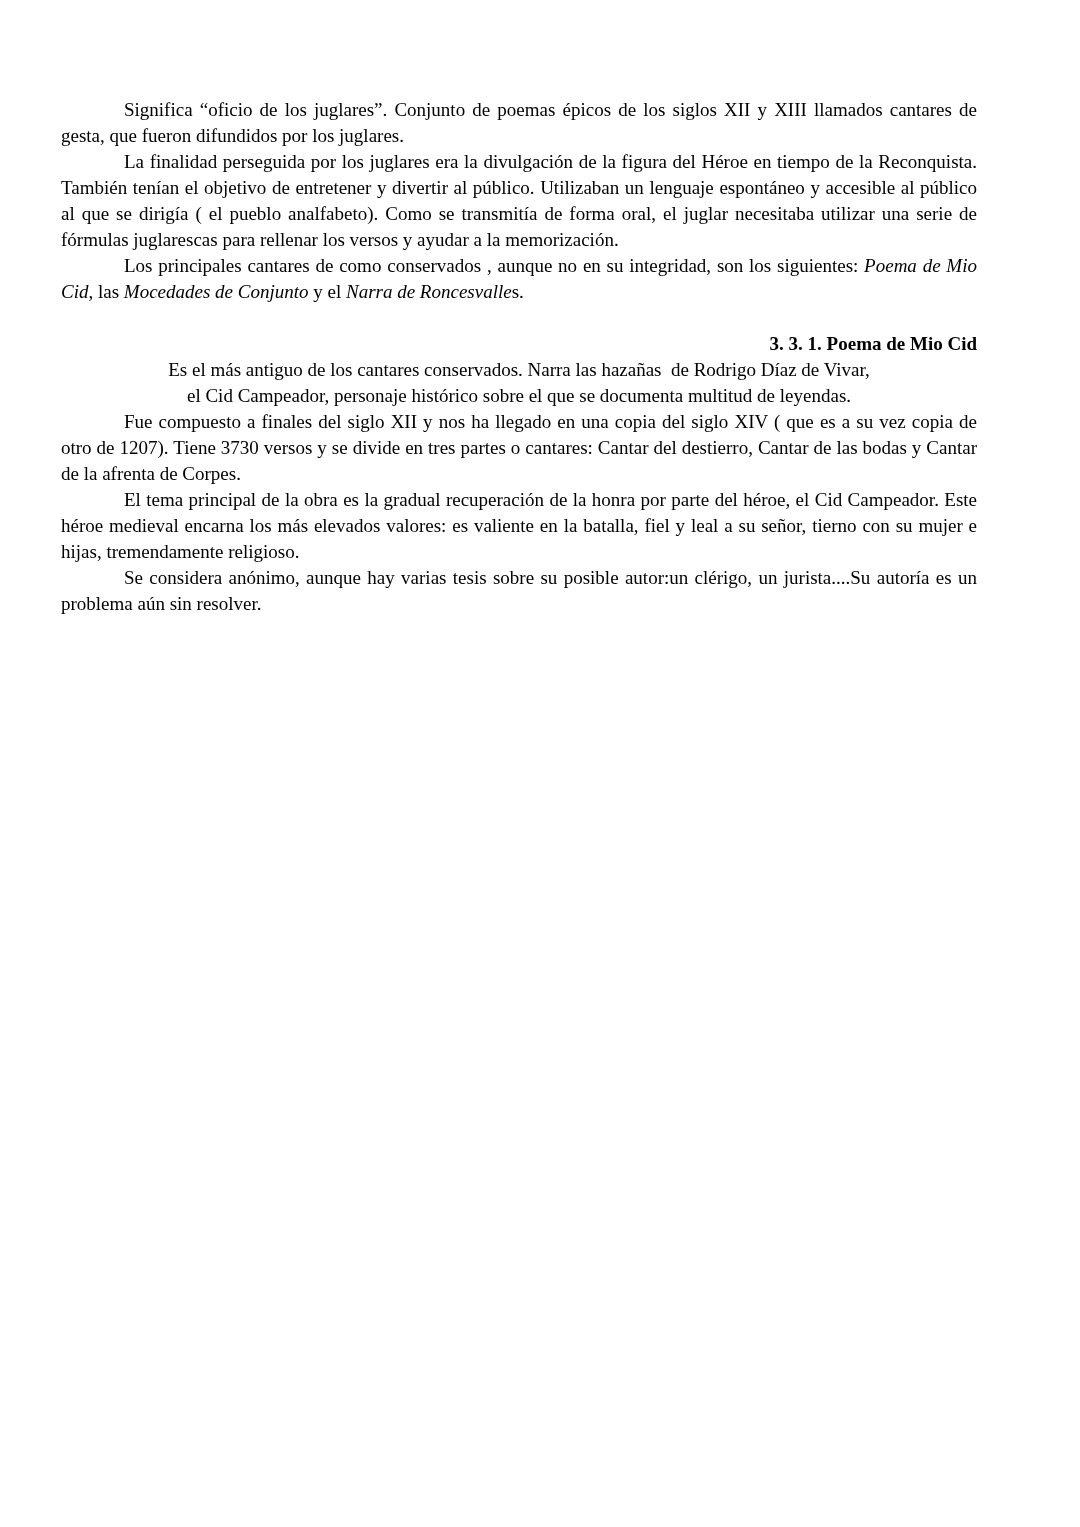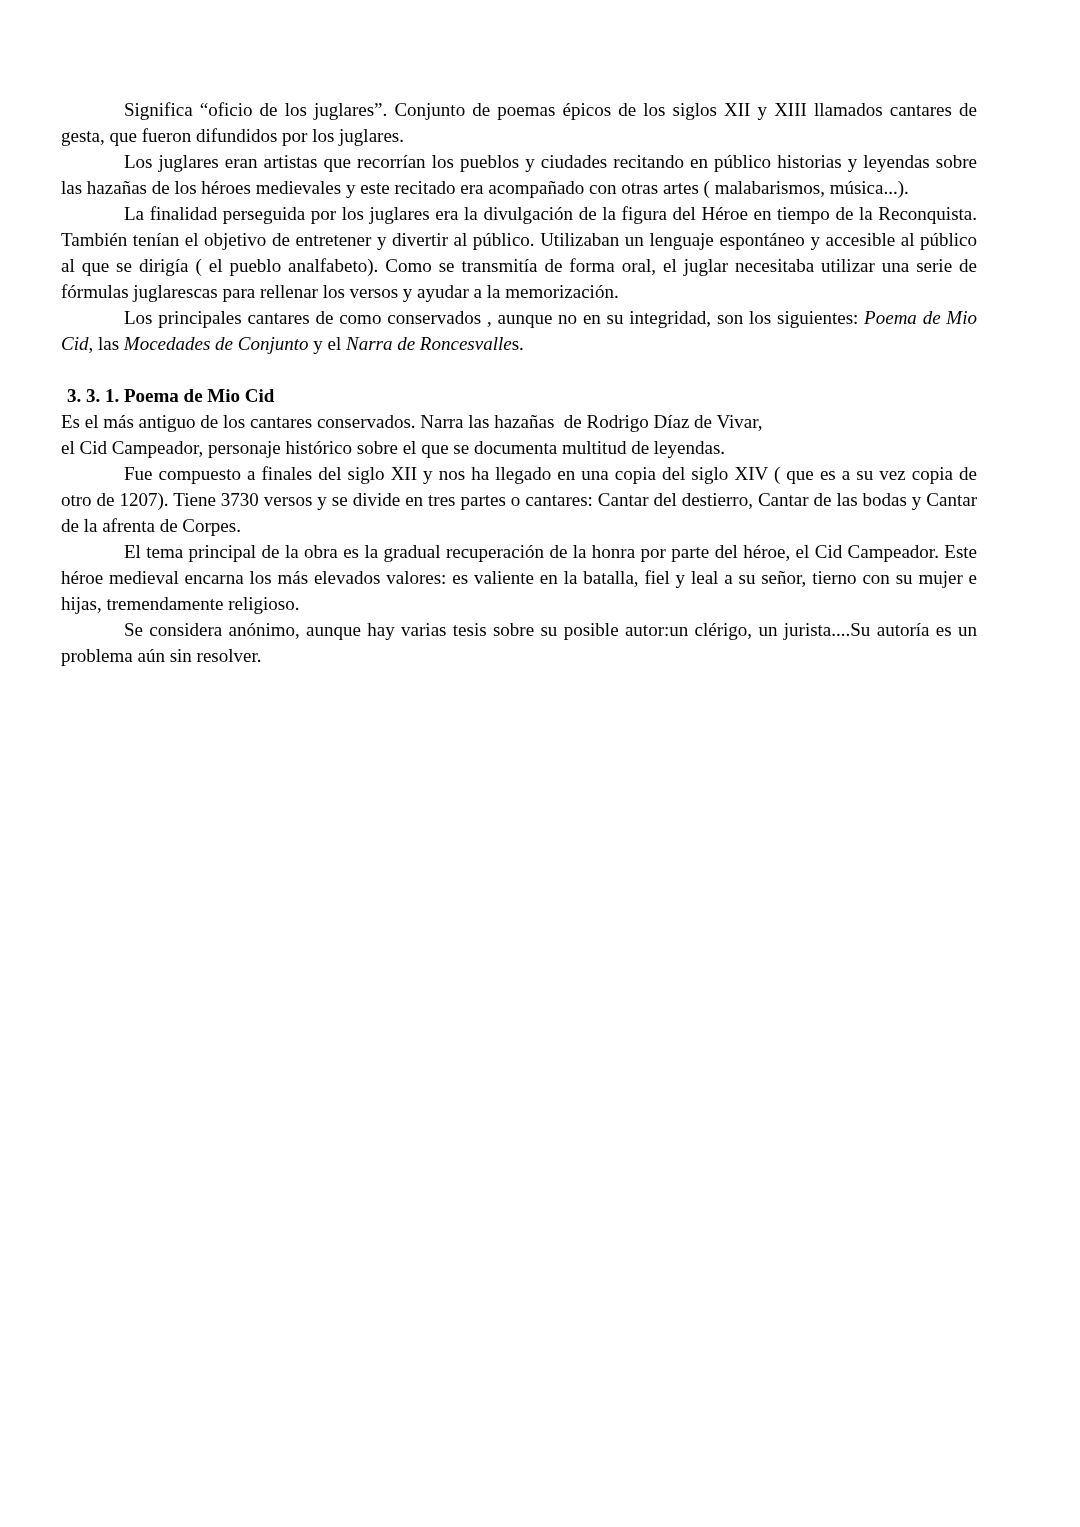--- a/index.html
+++ b/index.html
@@ -24,40 +24,40 @@
       margin: 0;
       font-size: 19px;
       line-height: 26px;
       text-align: justify;
     }
     p.indent {
       text-indent: 63px;
     }
     p.prewrap {
       white-space: pre-wrap;
-      text-align: left;
+      text-align: center;
     }
     .section-heading {
       margin: 26px 0 0 6px;
       font-size: 19px;
       line-height: 26px;
       font-weight: bold;
+      text-align: right;
     }
     .italic {
       font-style: italic;
     }
   </style>
 </head>
 <body>
 
 <div class="page">
 
   <p class="body-paragraph indent">Significa “oficio de los juglares”. Conjunto de poemas épicos de los siglos XII y XIII llamados cantares de gesta, que fueron difundidos por los juglares.</p>
 
-  <p class="body-paragraph indent">Los juglares eran artistas que recorrían los pueblos y ciudades recitando en público historias y leyendas sobre las hazañas de los héroes medievales y este recitado era acompañado  con otras artes ( malabarismos, música...).</p>
 
 
   <p class="body-paragraph indent">La finalidad perseguida por los juglares era la divulgación de la figura del Héroe en tiempo de la Reconquista. También tenían el objetivo de entretener  y divertir al público. Utilizaban un lenguaje espontáneo y accesible al público al que se dirigía ( el pueblo analfabeto). Como se transmitía de forma oral, el juglar necesitaba utilizar una serie de fórmulas juglarescas para rellenar los versos y ayudar a la memorización.</p>
 
   <p class="body-paragraph indent"><span>Los principales cantares de como conservados , aunque no en su integridad, son los siguientes: </span><span class="italic">Poema de Mio Cid</span><span>, las </span><span class="italic">Mocedades de Conjunto</span><span>  y  el </span><span class="italic">Narra de Roncesvalle</span><span>s.</span></p>
 
   <h3 class="section-heading">3. 3. 1. Poema de Mio Cid</h3>
 
   <p class="body-paragraph prewrap">Es el más antiguo de los cantares conservados. Narra las hazañas  de Rodrigo Díaz de Vivar,
 el Cid Campeador, personaje histórico sobre el que se documenta multitud de leyendas.</p>

